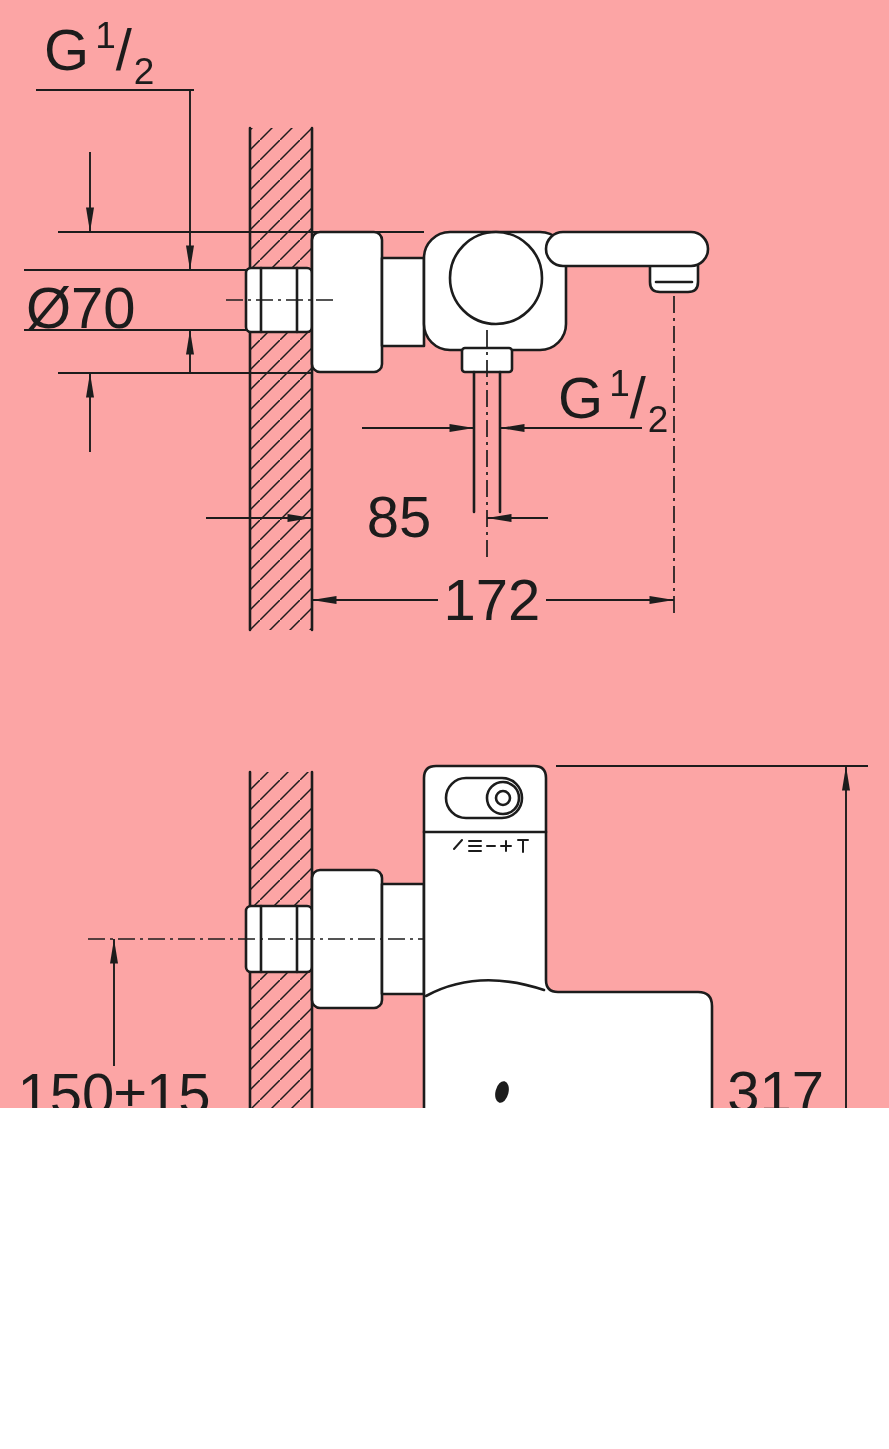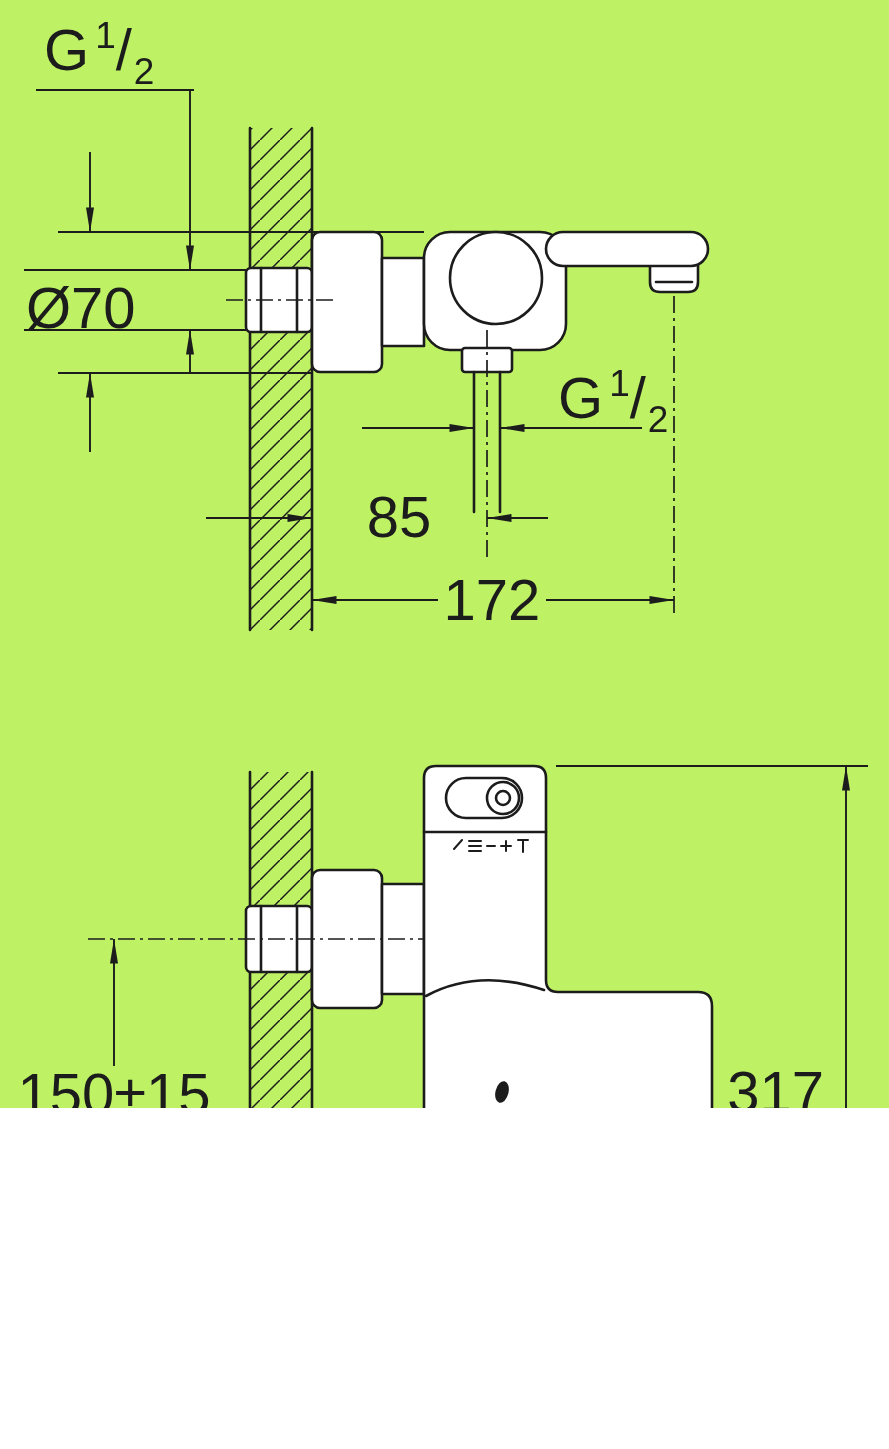--- a/index.html
+++ b/index.html
@@ -1,16 +1,16 @@
 <!DOCTYPE html>
 <html><head>
 <meta charset="utf-8">
 <style>
   html,body{margin:0;padding:0;background:#ffffff;}
-  .stage{position:relative;width:889px;height:1108px;background:#bef264;overflow:hidden;}
+  .stage{position:relative;width:889px;height:1108px;background:#fca5a5;overflow:hidden;}
   svg{display:block;}
   .t{font-family:"Liberation Sans","DejaVu Sans",sans-serif;font-size:58px;fill:currentColor;}
   .tf{font-size:37px;}
   .ol{stroke:currentColor;stroke-width:2.6;fill:none;stroke-linejoin:round;stroke-linecap:round;}
   .ow{stroke:currentColor;stroke-width:2.6;fill:#ffffff;stroke-linejoin:round;}
   .dl{stroke:currentColor;stroke-width:1.9;fill:none;stroke-linecap:butt;}
   .cl{stroke:currentColor;stroke-width:1.7;fill:none;stroke-dasharray:17 5 3 5;stroke-linecap:butt;}
   .mk{stroke:currentColor;stroke-width:2;fill:none;stroke-linecap:round;}
 </style>
 </head>

